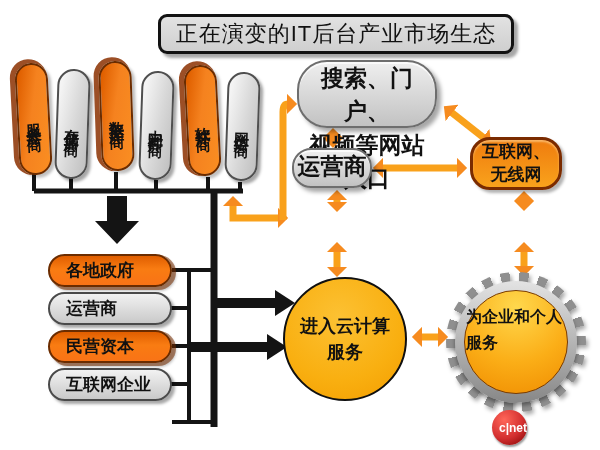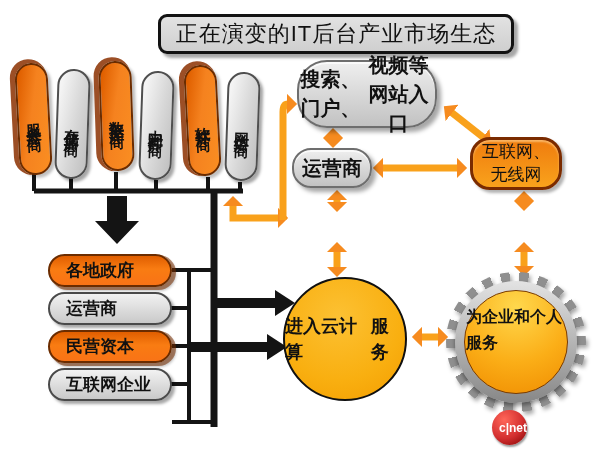--- a/index.html
+++ b/index.html
@@ -53,43 +53,43 @@
     background:linear-gradient(180deg,#F2F2F2,#C9C9C9);
     border:2px solid #4A4A4A;
     box-shadow:3px 3px 3px rgba(0,0,0,.35);
   }
 
   
   .graybox{
     background:linear-gradient(180deg,#EFEFEF,#C2C2C2);
     border:2px solid #6E6E6E;
     box-shadow:4px 4px 4px rgba(0,0,0,.35), inset 0 2px 0 rgba(255,255,255,.7);
-    display:flex;flex-direction:row;align-items:center;justify-content:center;
-    font-weight:bold;font-size:20px;line-height:1.45;text-align:center;
+    display:flex;flex-direction:column;align-items:center;
+    font-weight:bold;font-size:23px;line-height:1.45;text-align:center;
   }
   .portal-box{left:297px;top:60px;width:140px;height:68px;border-radius:30px;}
   .operator-box{left:292px;top:148px;width:80px;height:40px;border-radius:19px;}
   .terminal-bar{left:303px;top:210px;width:253px;height:32px;border-radius:17px;
     box-shadow:4px 4px 4px rgba(0,0,0,.35), inset 0 3px 0 #8F8F8F;}
   .network-box{
     left:470px;top:137px;width:92px;height:53px;border-radius:20px;
     background:linear-gradient(180deg,#EF7C0E,#F9A21C);
     border:3px solid #7A2B00;
     box-shadow:3px 3px 3px rgba(0,0,0,.3), inset 0 2px 2px rgba(255,220,160,.6);
     display:flex;flex-direction:column;align-items:center;justify-content:center;
-    font-weight:normal;font-size:17px;line-height:1.35;text-align:center;
+    font-weight:bold;font-size:17px;line-height:1.35;text-align:center;
   }
 
   
   .cloud-circle{
     left:283px;top:277px;width:124px;height:124px;border-radius:50%;
     background:radial-gradient(circle at 45% 32%,#FCC133,#F9AF10 60%,#F39C00);
     border:2px solid #101010;
-    display:flex;flex-direction:row;align-items:center;justify-content:center;
-    font-weight:bold;font-size:18px;line-height:1.45;text-align:left;
+    display:flex;flex-direction:column;align-items:center;justify-content:center;
+    font-weight:bold;font-size:18px;line-height:1.45;text-align:right;
   }
 
   
   .gear{left:446px;top:272px;width:140px;height:140px;}
   .gear-teeth{
     position:absolute;inset:0;border-radius:50%;
     background:repeating-conic-gradient(from 3deg,#8F8F8F 0deg 8deg,rgba(0,0,0,0) 8deg 16.36deg);
     filter:drop-shadow(2px 3px 2px rgba(0,0,0,.35));
   }
   .gear-ring{

